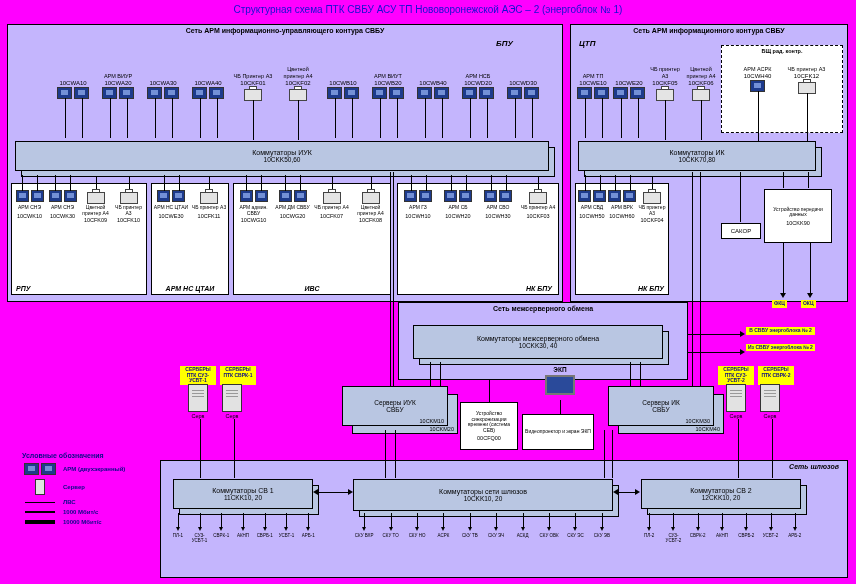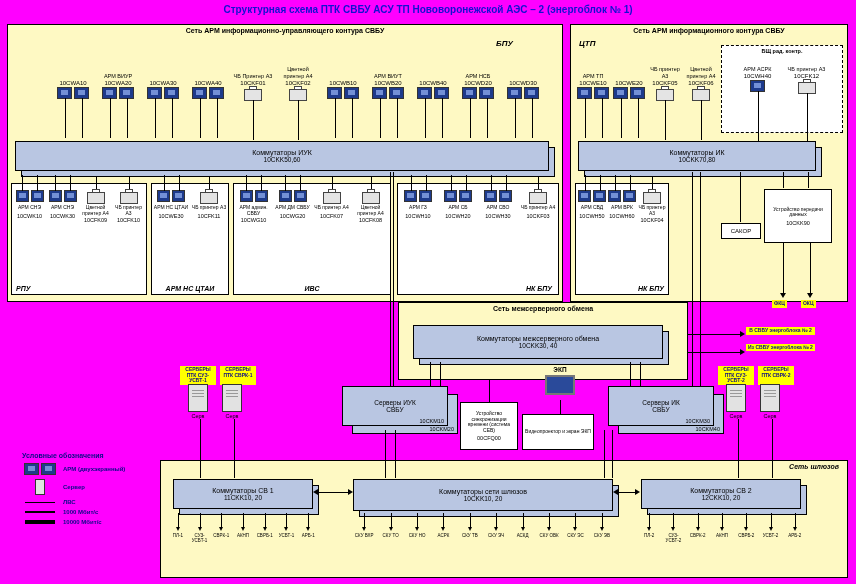--- a/index.html
+++ b/index.html
@@ -1,23 +1,23 @@
 <!DOCTYPE html>
 <html><head>
 <meta charset="utf-8">
 <style>
   * { box-sizing: border-box; margin: 0; padding: 0; }
   html,body { width:856px; height:584px; }
   body { font-family:"Liberation Sans","DejaVu Sans",sans-serif; background:#ff00ff; }
   .canvas { position:relative; width:856px; height:584px; background:#ff00ff; overflow:hidden; }
 
   .title { position:absolute; top:4px; left:0; right:0; text-align:center;
-           font-size:10px; font-weight:bold; color:#1212d0; }
-
-  .big-box { position:absolute; background:#fef9c3; border:1px solid #000; }
+           font-size:10px; font-weight:normal; color:#1212d0; }
+
+  .big-box { position:absolute; background:#c4b5fd; border:1px solid #000; }
   .box-title { position:absolute; top:2px; left:0; right:0; text-align:center; font-size:7px; font-weight:bold; color:#000; }
   .box-title.right { left:auto; right:8px; text-align:right; font-style:italic; }
   .zone { position:absolute; font-size:8px; font-weight:bold; font-style:italic; color:#000; }
 
   .sub-box { position:absolute; background:#fff; border:1px solid #000; }
   .sub-label { position:absolute; bottom:2px; font-size:7px; font-weight:bold; font-style:italic; }
 
   .dash-box { position:absolute; background:#fff; border:1px dashed #000; }
   .dash-label { margin-top:2px; text-align:center; font-size:5.5px; font-weight:bold; }
 

